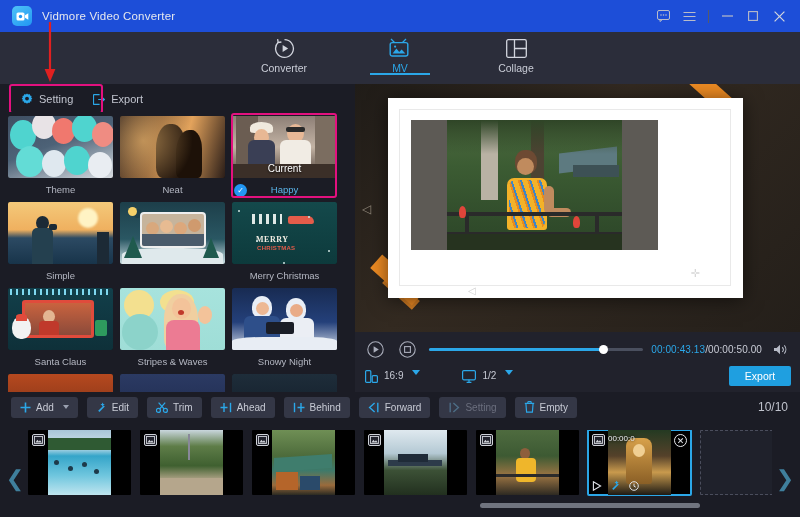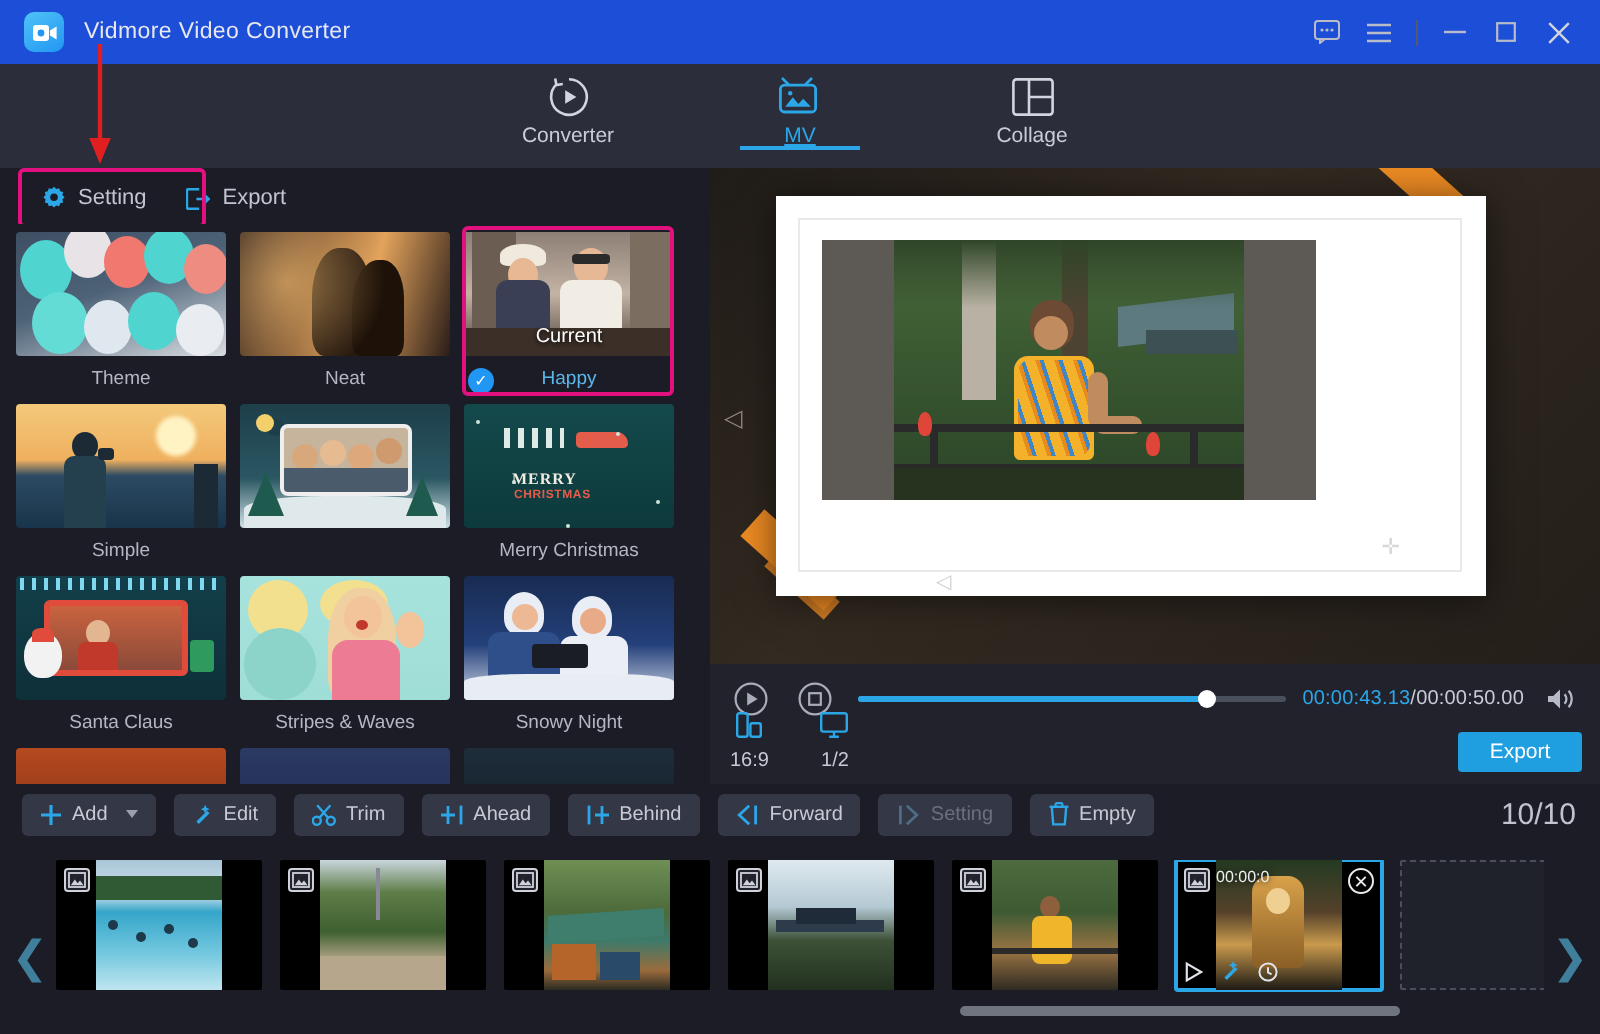--- a/index.html
+++ b/index.html
@@ -182,23 +182,23 @@
   .seek-wrap { position:relative; flex:1; height:20px; margin:0 8px 0 10px; display:flex; align-items:center; }
   .seek-track { position:absolute; left:0; right:0; height:3px; background:#4a4f5e; border-radius:2px; }
   .seek-fill { position:absolute; left:0; width:81%; height:3px; background:#2ba7e8; border-radius:2px; }
   .seek-knob { position:absolute; left:79.2%; width:9px; height:9px; border-radius:50%; background:#fff; }
   .time-txt { font-size:10px; white-space:nowrap; letter-spacing:.1px; }
   .time-cur { color:#2ba7e8; }
   .time-tot { color:#c9ccd6; }
   .vol-btn { width:24px; height:24px; margin:0 8px 0 6px; display:flex; align-items:center; justify-content:center; color:#b6bac6; }
 
   .ctl-row2 { position:absolute; left:0; top:30px; width:445px; height:28px; display:flex; align-items:center; }
-  .ratio-grp, .screen-grp { display:flex; align-items:center; gap:6px;flex-direction:column; }
+  .ratio-grp, .screen-grp { display:flex; align-items:flex-start; gap:6px; }
   .ratio-grp { margin-left:10px; }
-  .screen-grp { margin-left:26px; }
+  .screen-grp { margin-left:42px; }
   .ctl-ico { color:#2ba7e8; display:flex; align-items:center; }
   .ctl-val { font-size:10px; color:#c6c9d3; }
   .caret { width:0; height:0; border-left:4px solid transparent; border-right:4px solid transparent; border-top:5px solid #2ba7e8; margin-left:3px;}
   .export-btn {
     margin-left:auto; margin-right:9px;
     width:62px; height:20px; border-radius:2px; background:#1f9fe0;
     color:#fff; font-size:10.5px; display:flex; align-items:center; justify-content:center;
   }
 
   
@@ -209,21 +209,21 @@
   .tb-btn {
     height:21px; border-radius:3px; background:#343746;
     display:flex; align-items:center; gap:5px; padding:0 9px;
     font-size:10px; color:#c8cbd5; margin-left:9px;
   }
   .tb-btn:first-child { margin-left:11px; }
   .tb-btn.disabled { color:#6b6f7e; }
   .tb-ico { color:#2ba7e8; display:flex; align-items:center; }
   .tb-btn.disabled .tb-ico { color:#4d6d85; }
   .tb-caret { width:0;height:0;border-left:3.5px solid transparent;border-right:3.5px solid transparent;border-top:4.5px solid #9aa0af; margin-left:4px;}
-  .tb-count { margin-left:auto; margin-right:12px; font-size:15px; color:#c0c3cd; }
+  .tb-count { margin-left:auto; margin-right:12px; font-size:12px; color:#c0c3cd; }
 
   
   .timeline {
     position:absolute; left:0; top:422px; width:800px; height:95px;
     background:#1b1c25;
   }
   .tl-arrow {
     position:absolute; top:42px; width:18px; height:30px;
     display:flex; align-items:center; justify-content:center;
     color:#3f7f9c; font-size:22px;

